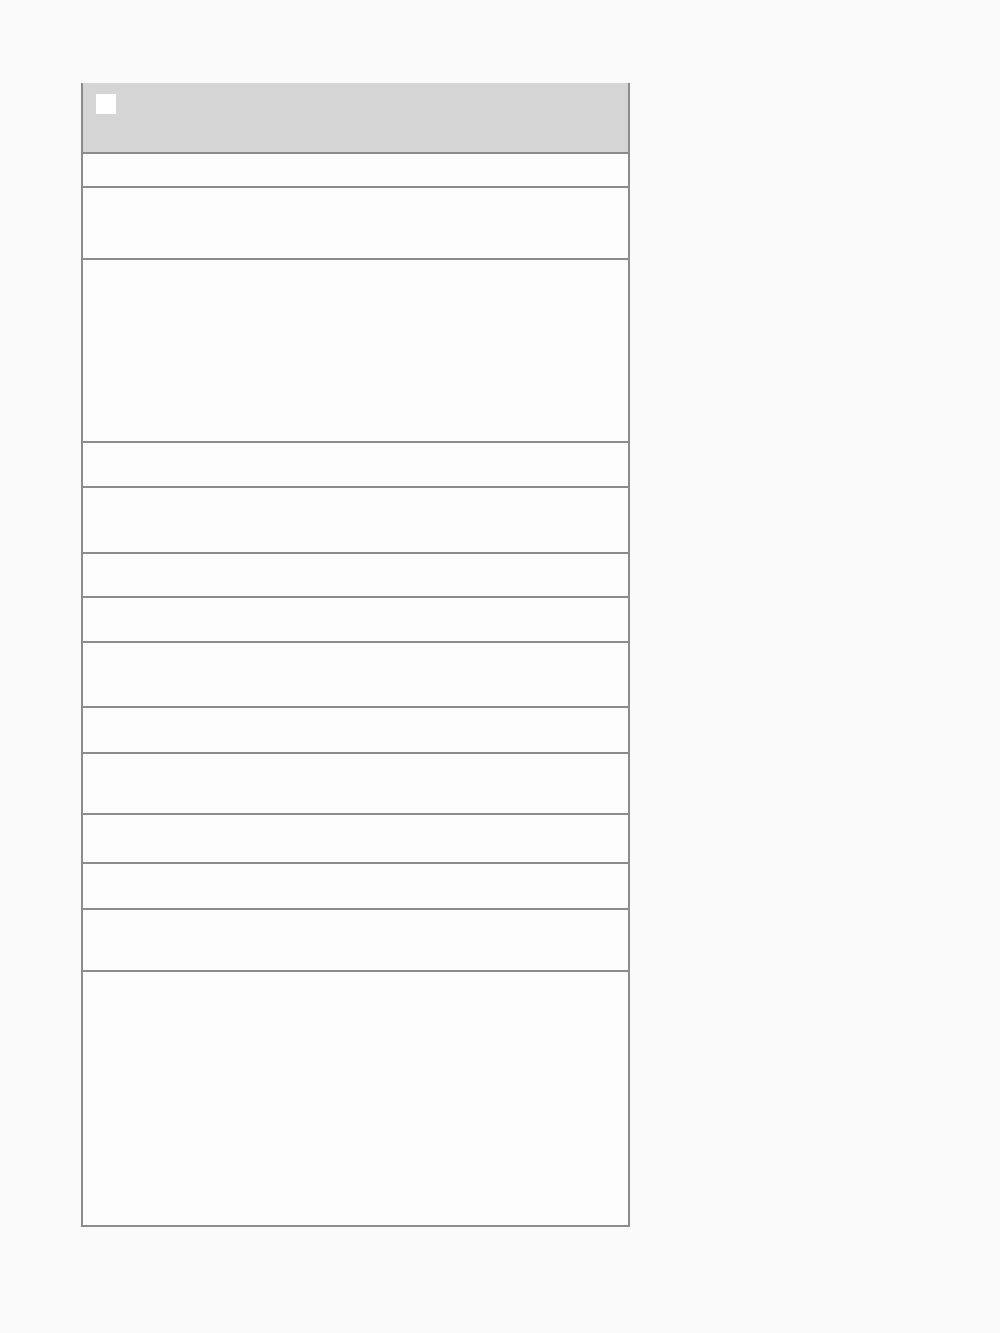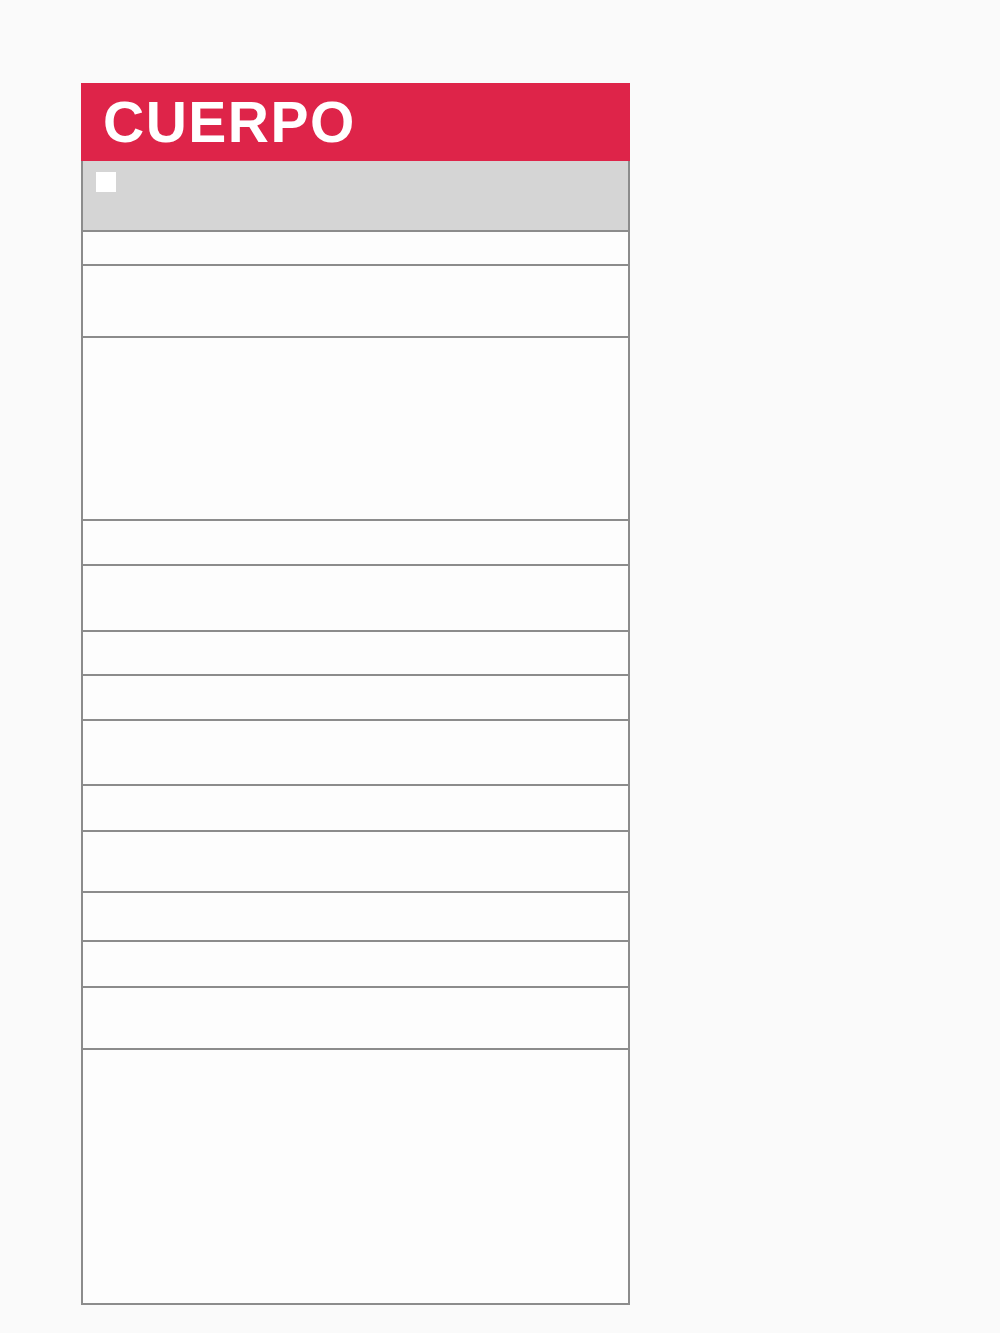--- a/index.html
+++ b/index.html
@@ -82,23 +82,20 @@
     color: #1a1a1a;
     line-height: 1.35;
     min-height: 0;
   }
 </style>
 </head>
 <body>
 
 <div class="sheet">
 
-  <div class="title-bar">
-    <span class="title-text">CUERPO</span>
-  </div>
 
   <div class="marker-row">
     <span class="marker-square"></span>
     <span class="row-text"></span>
   </div>
 
   <div class="rows">
     <div class="row" style="height:34px;">
       <span class="row-text"></span>
     </div>

